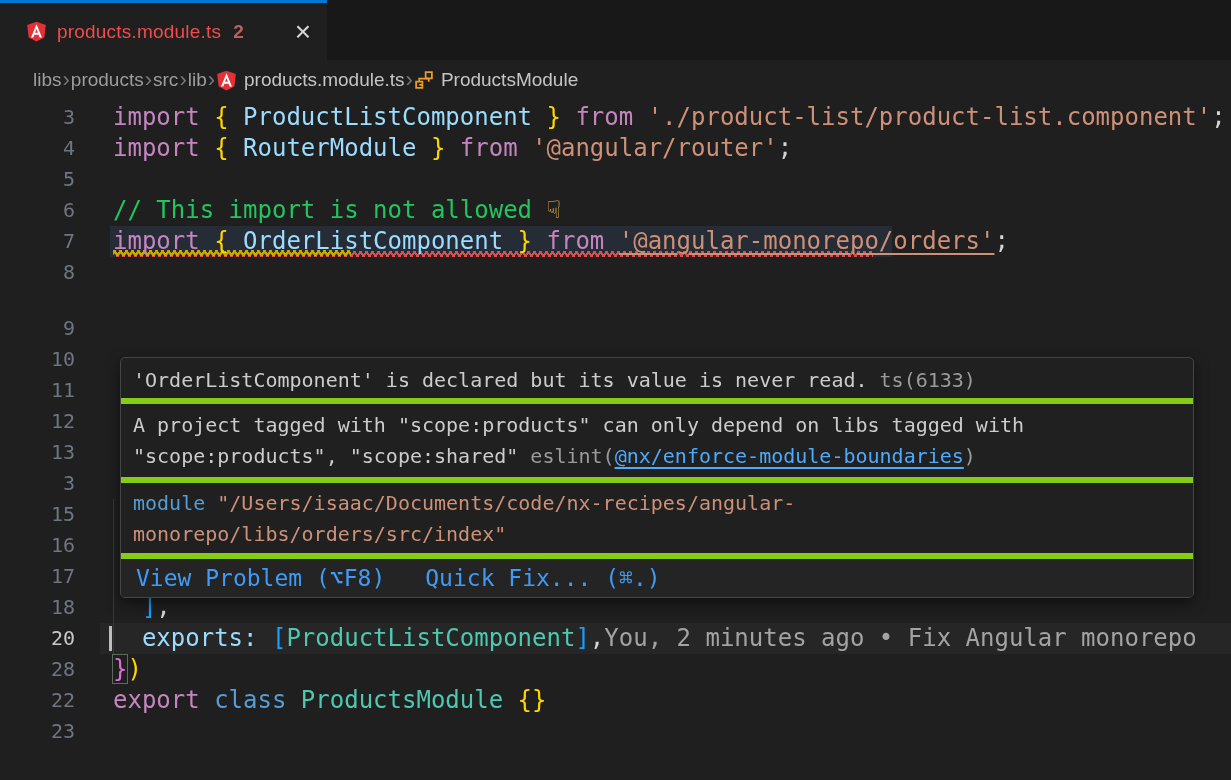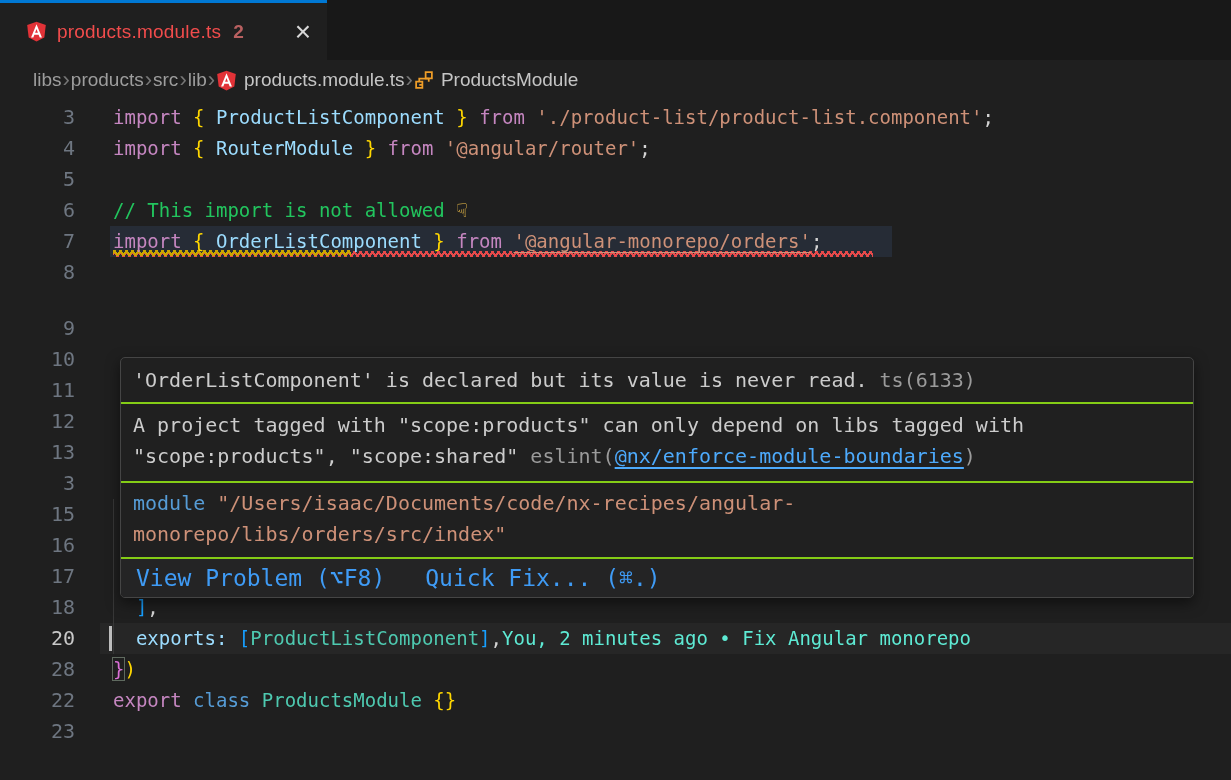--- a/index.html
+++ b/index.html
@@ -27,36 +27,36 @@
   .crumb-sep { color:#767676; font-size:22px; line-height:18px; }
   
   .editor { position:relative; padding-top:2px; font-family:"DejaVu Sans Mono","Liberation Mono",monospace; }
   .row { display:flex; height:31px; position:relative; }
   .row.current .code-bg { position:absolute; left:100px; right:0; top:0; bottom:0; background:#262626; }
   .gutter {
     width:100px; padding-right:25px; text-align:right; font-size:20px; color:#6e7681;
     line-height:31px; flex:none; user-select:none;
   }
   .row.current .gutter { color:#c8c8c8; }
-  .code { position:relative; flex:1; font-size:19px; line-height:31px; white-space:pre; padding-left:13px; }
+  .code { position:relative; flex:1; font-size:24px; line-height:31px; white-space:pre; padding-left:13px; }
   .code span { position:relative; z-index:2; }
   .tk-kw   { color:#c586c0; }
   .tk-kwb  { color:#569cd6; }
   .tk-var  { color:#9cdcfe; }
   .tk-cls  { color:#4ec9b0; }
   .tk-str  { color:#ce9178; }
   .tk-strlink { color:#ce9178; text-decoration:underline; text-underline-offset:4px; }
   .tk-cmt  { color:#22c55e; }
   .tk-b1   { color:#ffd700; }
   .tk-b2   { color:#da70d6; }
   .tk-b2m  { color:#da70d6; outline:1px solid #5f6a5f; outline-offset:0px; }
   .tk-b3   { color:#179fff; }
   .tk-pun  { color:#d4d4d4; }
   .tk-emoji{ color:#f2c14a; font-family:"DejaVu Sans",sans-serif; }
-  .blame   { color:#5eead4; }
+  .blame   { color:#a3a3a3; }
   .guide { position:absolute; top:0; bottom:0; width:1px; background:#373737; z-index:1; }
   .hl7 { position:absolute; left:10px; width:782px; top:0; bottom:0; background:rgba(86,130,200,0.14); z-index:0; }
   .cursor { position:absolute; left:9px; top:3px; width:3px; height:25px; background:#bdbdbd; z-index:3; }
   .squig {
     position:absolute; bottom:0; height:6px; z-index:1;
     background-image:
       linear-gradient(45deg, transparent 40%, var(--sq) 40%, var(--sq) 62%, transparent 62%),
       linear-gradient(-45deg, transparent 40%, var(--sq) 40%, var(--sq) 62%, transparent 62%);
     background-size:6px 6px; background-position:0 0,3px 0; background-repeat:repeat-x;
   }
@@ -64,21 +64,21 @@
   .sq-warn{ --sq:#cca700; left:13px; width:238px; bottom:1px; }
   .spacer { height:25px; }
   
   .popup {
     position:absolute; left:120px; top:257px; width:1074px; height:241px;
     background:#202020; border:1px solid #454545; border-radius:5px;
     box-shadow:0 5px 14px rgba(0,0,0,.5); z-index:10; display:flex; flex-direction:column; overflow:hidden;
   }
   .psec {
     font-family:"DejaVu Sans Mono","Liberation Mono",monospace; font-size:20px; color:#cccccc;
-    border-bottom:2px solid #84cc16; padding:7px 12px; flex:none;
+    border-bottom:6px solid #84cc16; padding:7px 12px; flex:none;
   }
   .psec .pline { line-height:31px; white-space:pre; }
   .psec-1 { height:46px; }
   .psec-2 { height:79px; padding-top:6px; }
   .psec-3 { height:76px; padding-top:5px; }
   .ps-plain { color:#cccccc; }
   .ps-dim   { color:#9b9b9b; }
   .ps-link  { color:#4daafc; text-decoration:underline; text-underline-offset:4px; cursor:pointer; }
   .ps-kwb   { color:#569cd6; }
   .ps-str   { color:#ce9178; }

